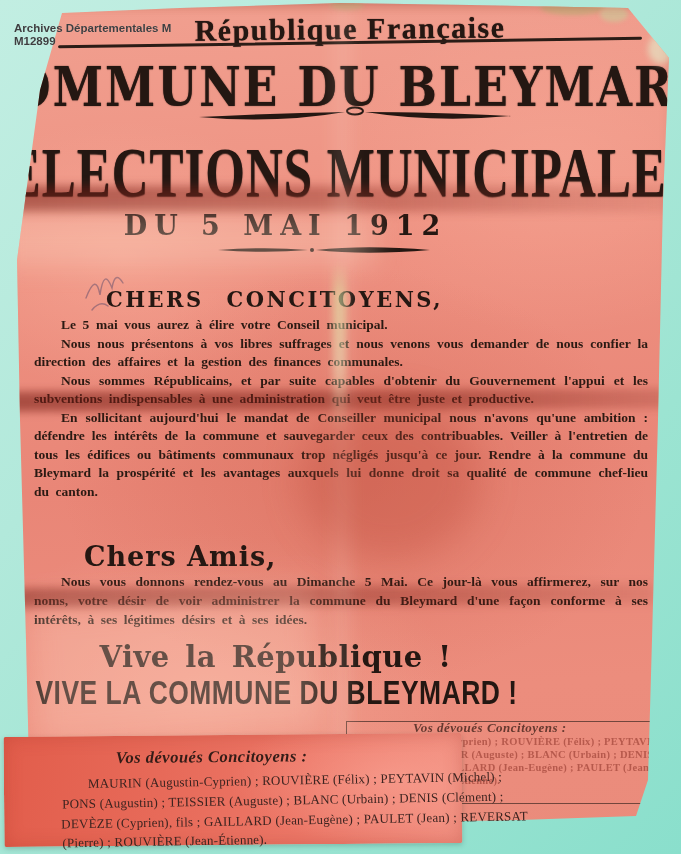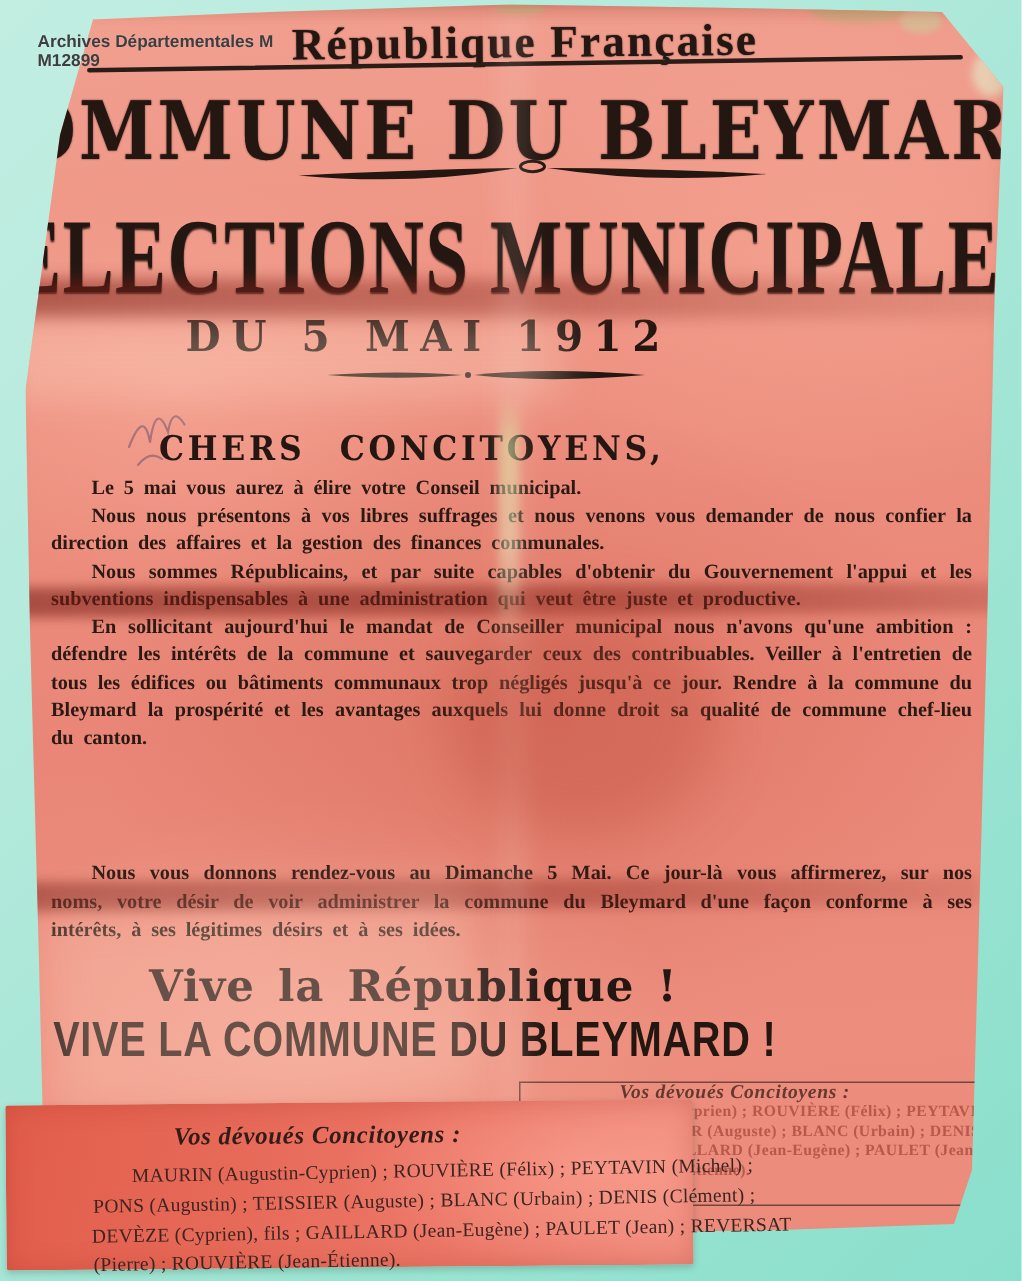--- a/index.html
+++ b/index.html
@@ -96,21 +96,21 @@
     box-shadow:0 2px 5px rgba(40,70,60,.25), inset 0 0 18px rgba(150,40,28,.25);}
   .slip-header{position:absolute;top:12px;left:112px;
     font:bold italic 16.5px "Liberation Serif",serif;color:#331c17;letter-spacing:.5px;white-space:nowrap;}
   .slip-line{position:absolute;font:13px "Liberation Serif",serif;color:#3d2420;
     white-space:nowrap;letter-spacing:.2px;transform:rotate(-.5deg);}
   .slip-l0{top:38px;left:84px;}
   .slip-l1{top:58px;left:58px;}
   .slip-l2{top:78px;left:57px;}
   .slip-l3{top:98px;left:58px;}
   
-  .watermark{position:absolute;top:22px;left:25px;
+  .watermark{position:absolute;top:22px;left:14px;
     font:bold 11.5px "Liberation Sans",sans-serif;color:#3e3e40;line-height:13px;
     text-shadow:0 0 1px rgba(255,255,255,.3);}
 </style>
 </head>
 <body>
 
 <div class="photo">
 
   <div class="poster">
 
@@ -137,20 +137,21 @@
 
     <div class="abs ink t-salut1">CHERS CONCITOYENS,</div>
 
     <div class="abs bodycopy">
       <p>Le 5 mai vous aurez à élire votre Conseil municipal.</p>
       <p>Nous nous présentons à vos libres suffrages et nous venons vous demander de nous confier la direction des affaires et la gestion des finances communales.</p>
       <p>Nous sommes Républicains, et par suite capables d'obtenir du Gouvernement l'appui et les subventions indispensables à une administration qui veut être juste et productive.</p>
       <p>En sollicitant aujourd'hui le mandat de Conseiller municipal nous n'avons qu'une ambition : défendre les intérêts de la commune et sauvegarder ceux des contribuables. Veiller à l'entretien de tous les édifices ou bâtiments communaux trop négligés jusqu'à ce jour. Rendre à la commune du Bleymard la prospérité et les avantages auxquels lui donne droit sa qualité de commune chef-lieu du canton.</p>
     </div>
 
+    <div class="abs ink t-salut2">Chers Amis,</div>
 
     <p class="abs closing">Nous vous donnons rendez-vous au Dimanche 5 Mai. Ce jour-là vous affirmerez, sur nos noms, votre désir de voir administrer la commune du Bleymard d'une façon conforme à ses intérêts, à ses légitimes désirs et à ses idées.</p>
 
     <div class="abs ctr ink t-vive1">Vive la République !</div>
     <div class="abs ctr ink t-vive2">VIVE LA COMMUNE DU BLEYMARD !</div>
 
     <div class="abs faded-box">
       <div class="faded-header">Vos dévoués Concitoyens :</div>
       <div class="faded-line" style="top:14px">Cyprien) ;  ROUVIÈRE (Félix) ;  PEYTAVIN (Michel) ;</div>
       <div class="faded-line" style="top:27px">IER (Auguste) ;  BLANC (Urbain) ;  DENIS (Clément) ;</div>

